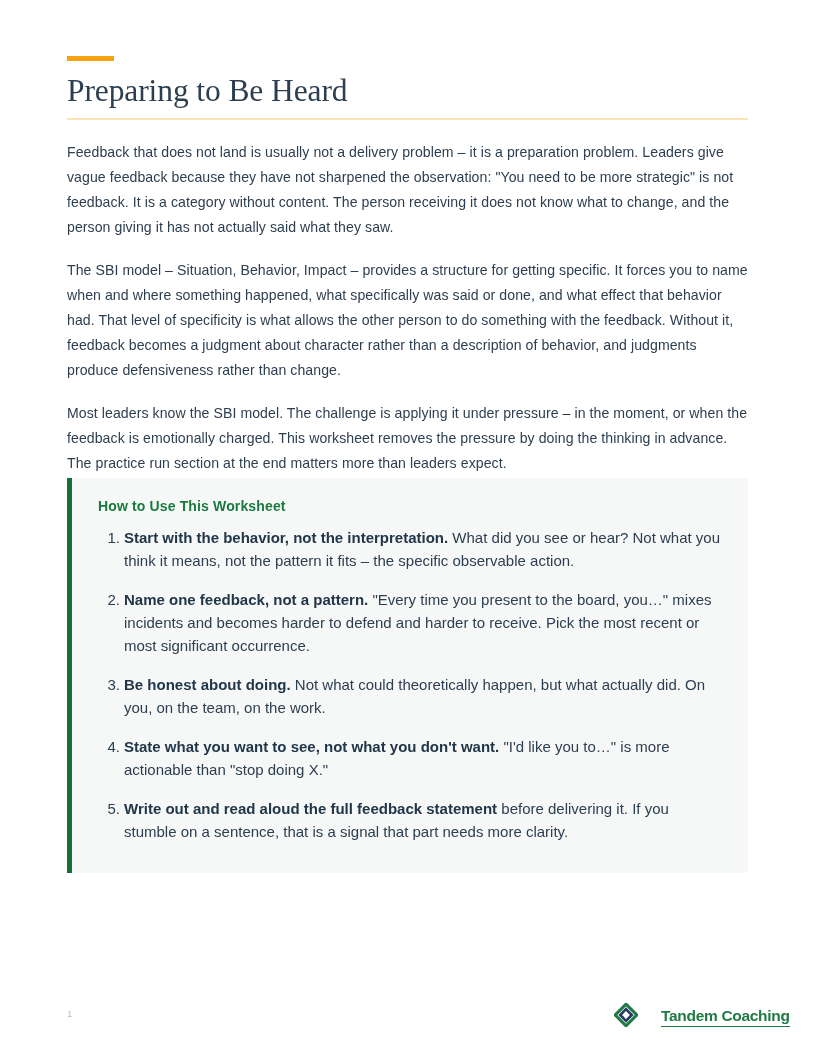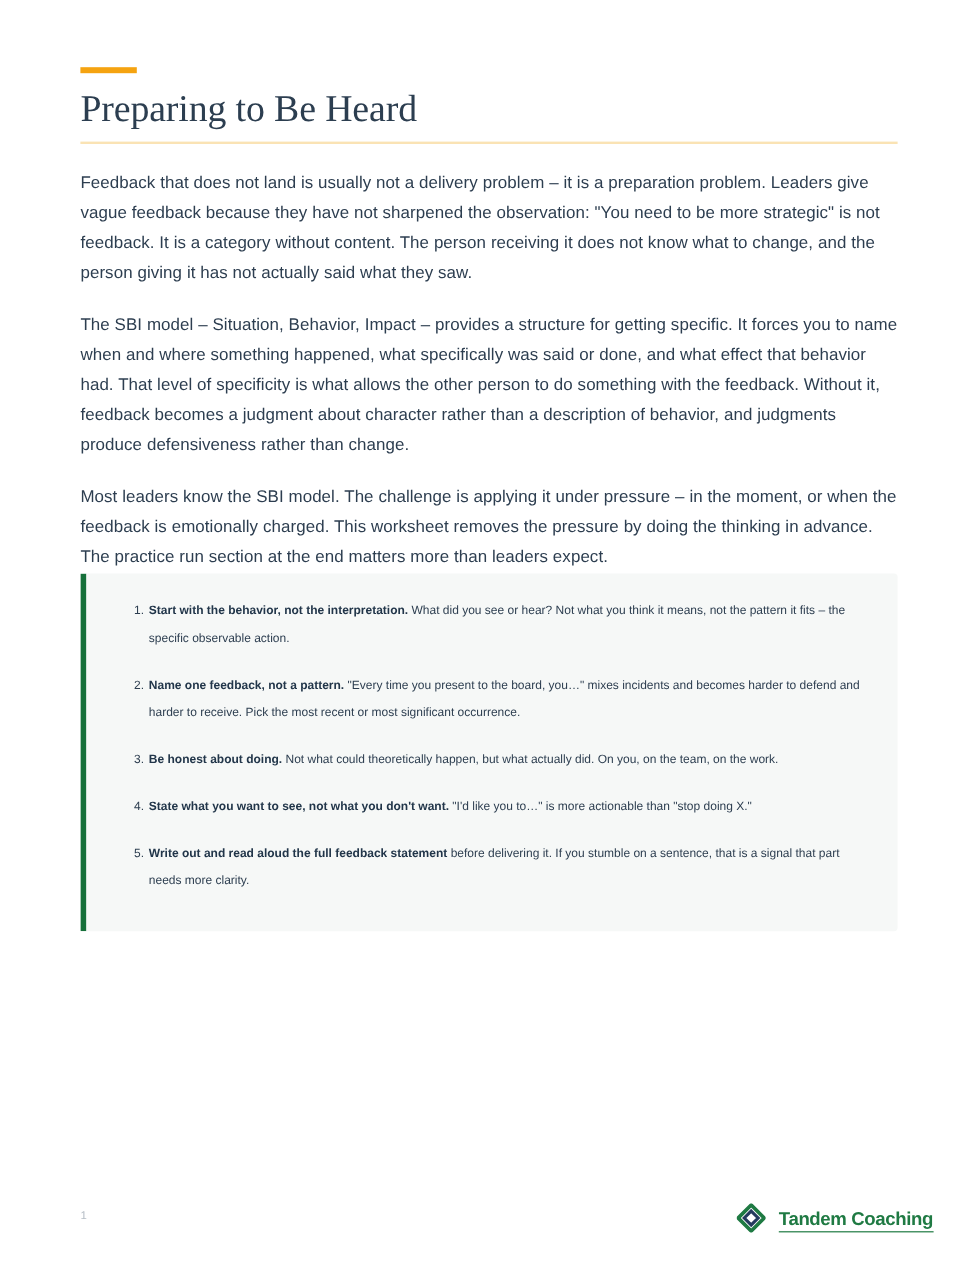--- a/index.html
+++ b/index.html
@@ -94,21 +94,21 @@
   ol.callout-list {
     margin: 0;
     padding: 0 0 0 26px;
     list-style-position: outside;
     counter-reset: ci;
     list-style: none;
   }
   ol.callout-list > li {
     position: relative;
     margin: 0 0 16px 0;
-    font-size: 10px;
+    font-size: 15px;
     line-height: 23px;
     color: #2d3e50;
   }
   ol.callout-list > li:last-child { margin-bottom: 0; }
   ol.callout-list > li::before {
     counter-increment: ci;
     content: counter(ci) ".";
     position: absolute;
     left: -20px;
     top: 0;
@@ -125,21 +125,21 @@
     top: 1008px;
     font-size: 9.5px;
     color: #b6bec6;
   }
   .logo {
     position: absolute;
     left: 614px;
     top: 1003px;
     display: flex;
     align-items: center;
-    gap: 11px;
+    gap: 23px;
   }
   .logo-mark { display: block; }
   .logo-word {
     font-size: 15.5px;
     font-weight: bold;
     color: #1f7a43;
     letter-spacing: -0.02em;
     border-bottom: 1.5px solid #1f7a43;
     padding-bottom: 1px;
     line-height: 1.1;
@@ -156,20 +156,21 @@
     <div class="title-rule"></div>
 
     <div class="body-block">
       <p class="para">Feedback that does not land is usually not a delivery problem – it is a preparation problem. Leaders give vague feedback because they have not sharpened the observation: "You need to be more strategic" is not feedback. It is a category without content. The person receiving it does not know what to change, and the person giving it has not actually said what they saw.</p>
       <p class="para">The SBI model – Situation, Behavior, Impact – provides a structure for getting specific. It forces you to name when and where something happened, what specifically was said or done, and what effect that behavior had. That level of specificity is what allows the other person to do something with the feedback. Without it, feedback becomes a judgment about character rather than a description of behavior, and judgments produce defensiveness rather than change.</p>
       <p class="para">Most leaders know the SBI model. The challenge is applying it under pressure – in the moment, or when the feedback is emotionally charged. This worksheet removes the pressure by doing the thinking in advance. The practice run section at the end matters more than leaders expect.</p>
     </div>
   </div>
 
   <div class="callout">
+    <div class="callout-title">How to Use This Worksheet</div>
     <ol class="callout-list">
       <li>
         <span class="li-lead">Start with the behavior, not the interpretation.</span><span> What did you see or hear? Not what you think it means, not the pattern it fits – the specific observable action.</span>
       </li>
       <li>
         <span class="li-lead">Name one feedback, not a pattern.</span><span> "Every time you present to the board, you…" mixes incidents and becomes harder to defend and harder to receive. Pick the most recent or most significant occurrence.</span>
       </li>
       <li>
         <span class="li-lead">Be honest about doing.</span><span> Not what could theoretically happen, but what actually did. On you, on the team, on the work.</span>
       </li>

